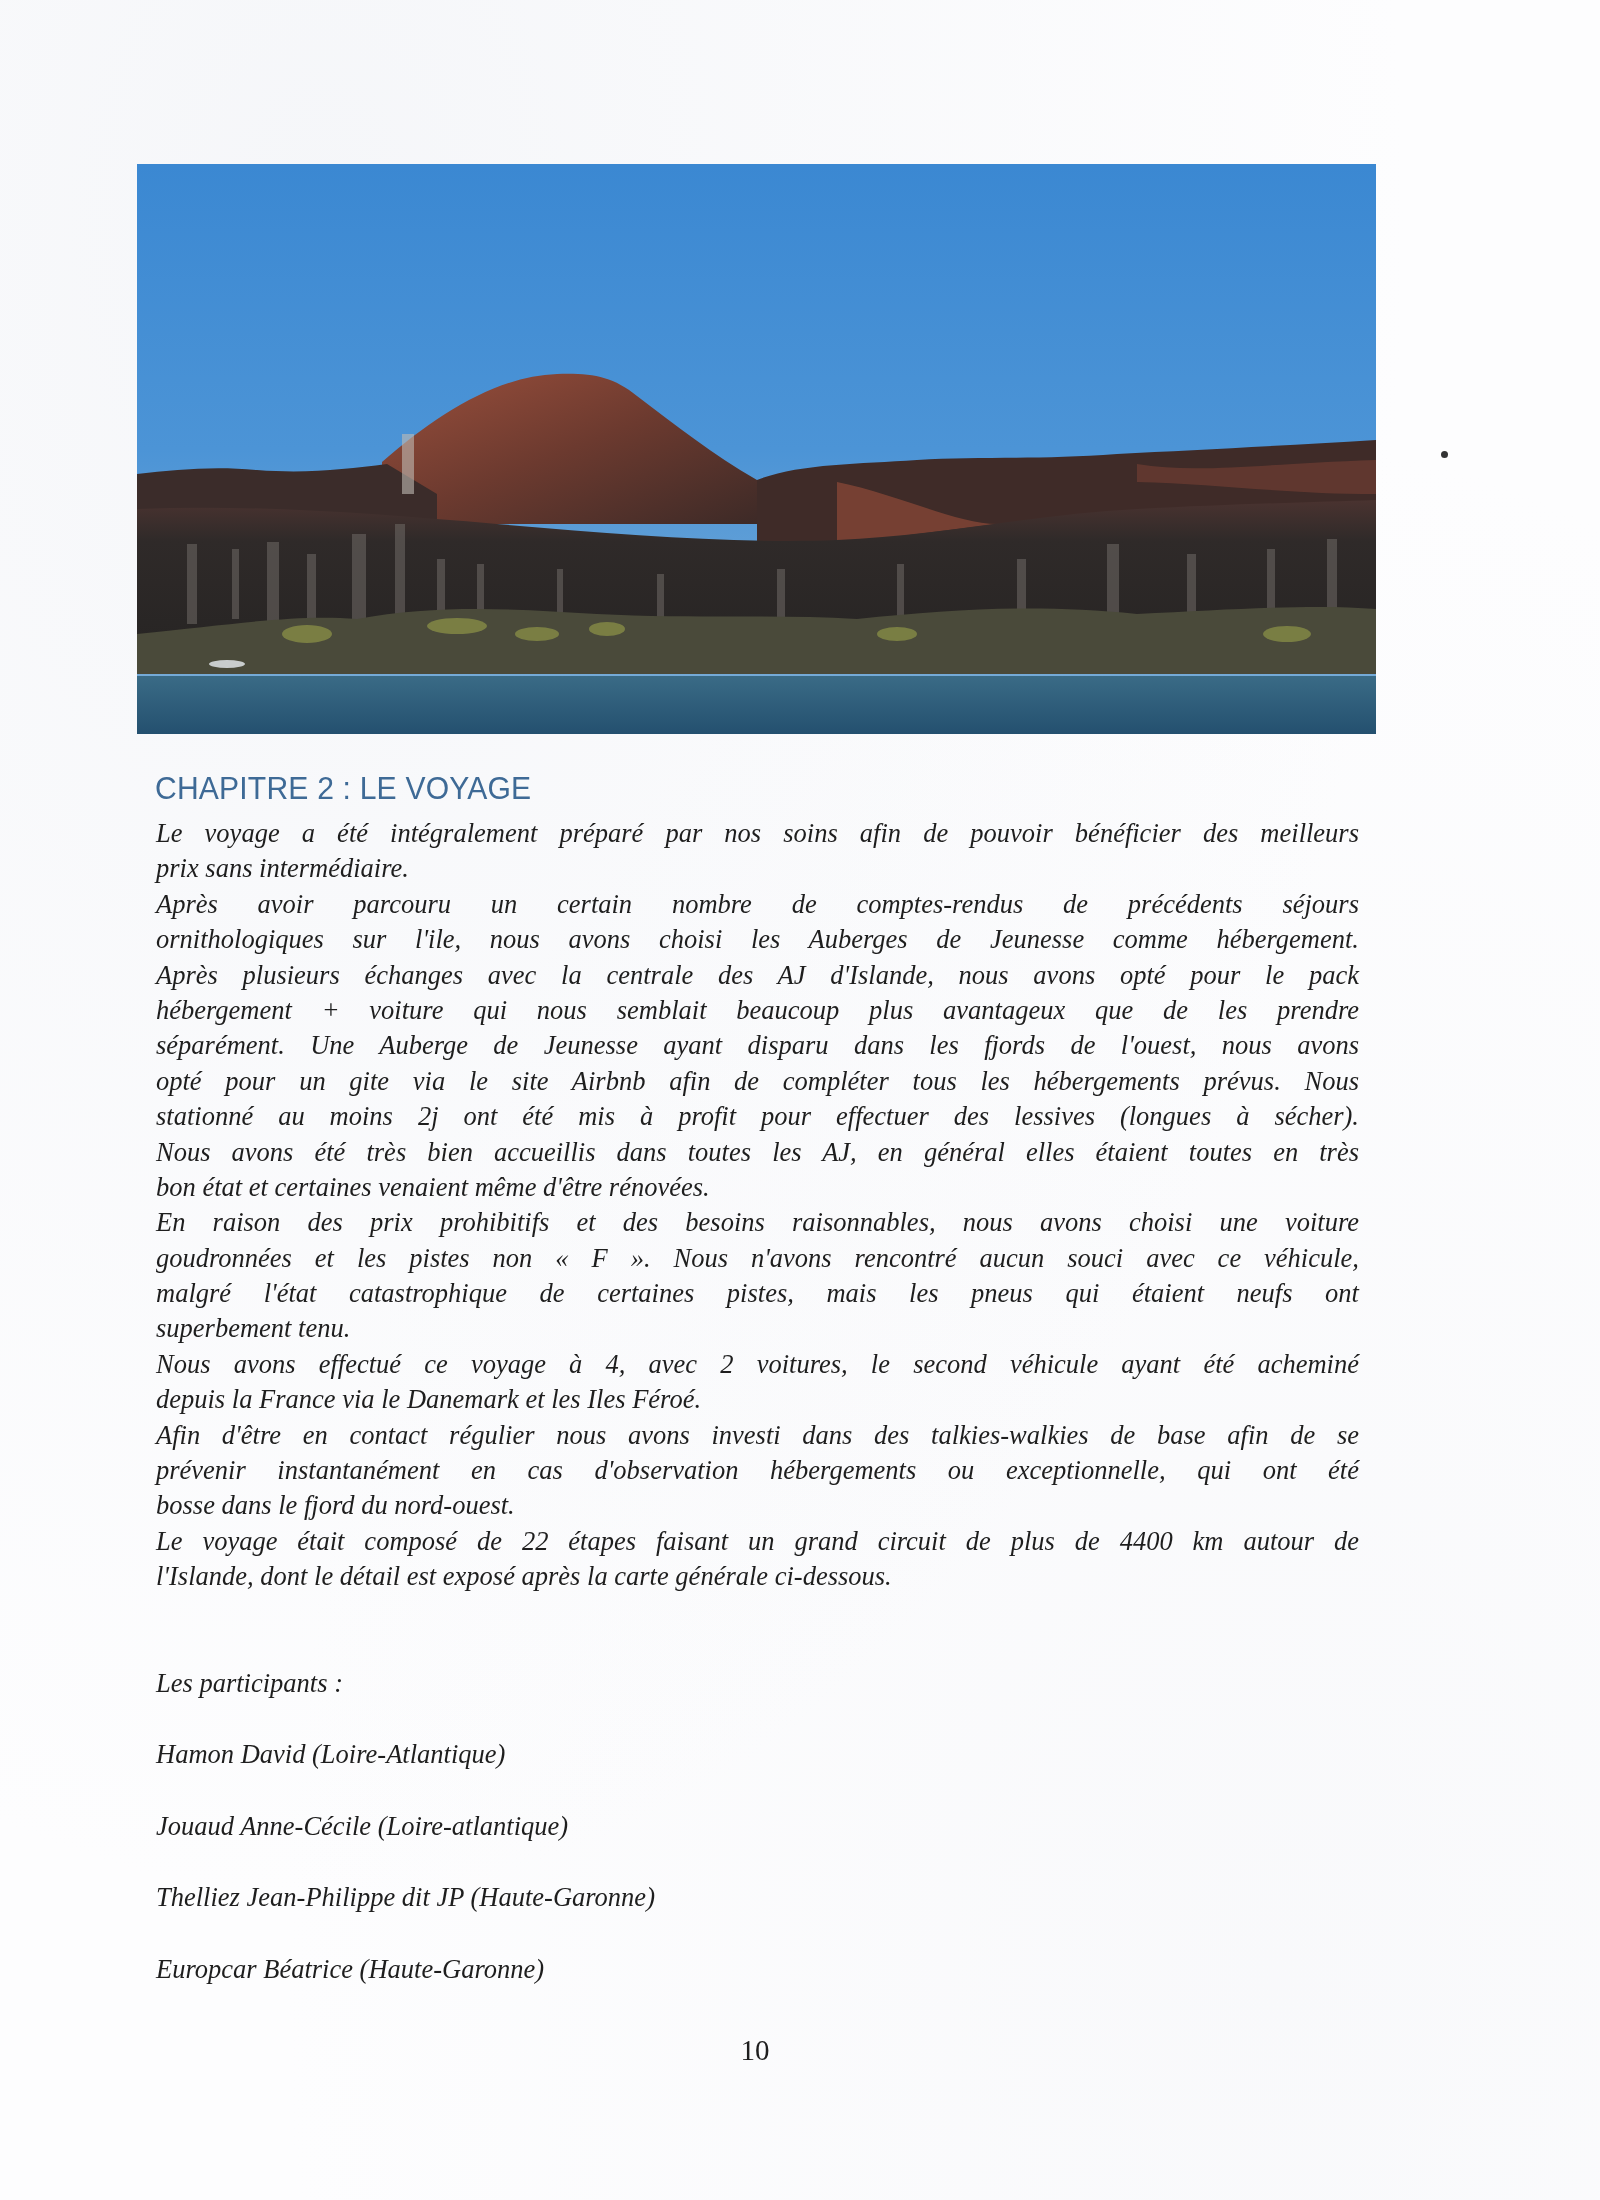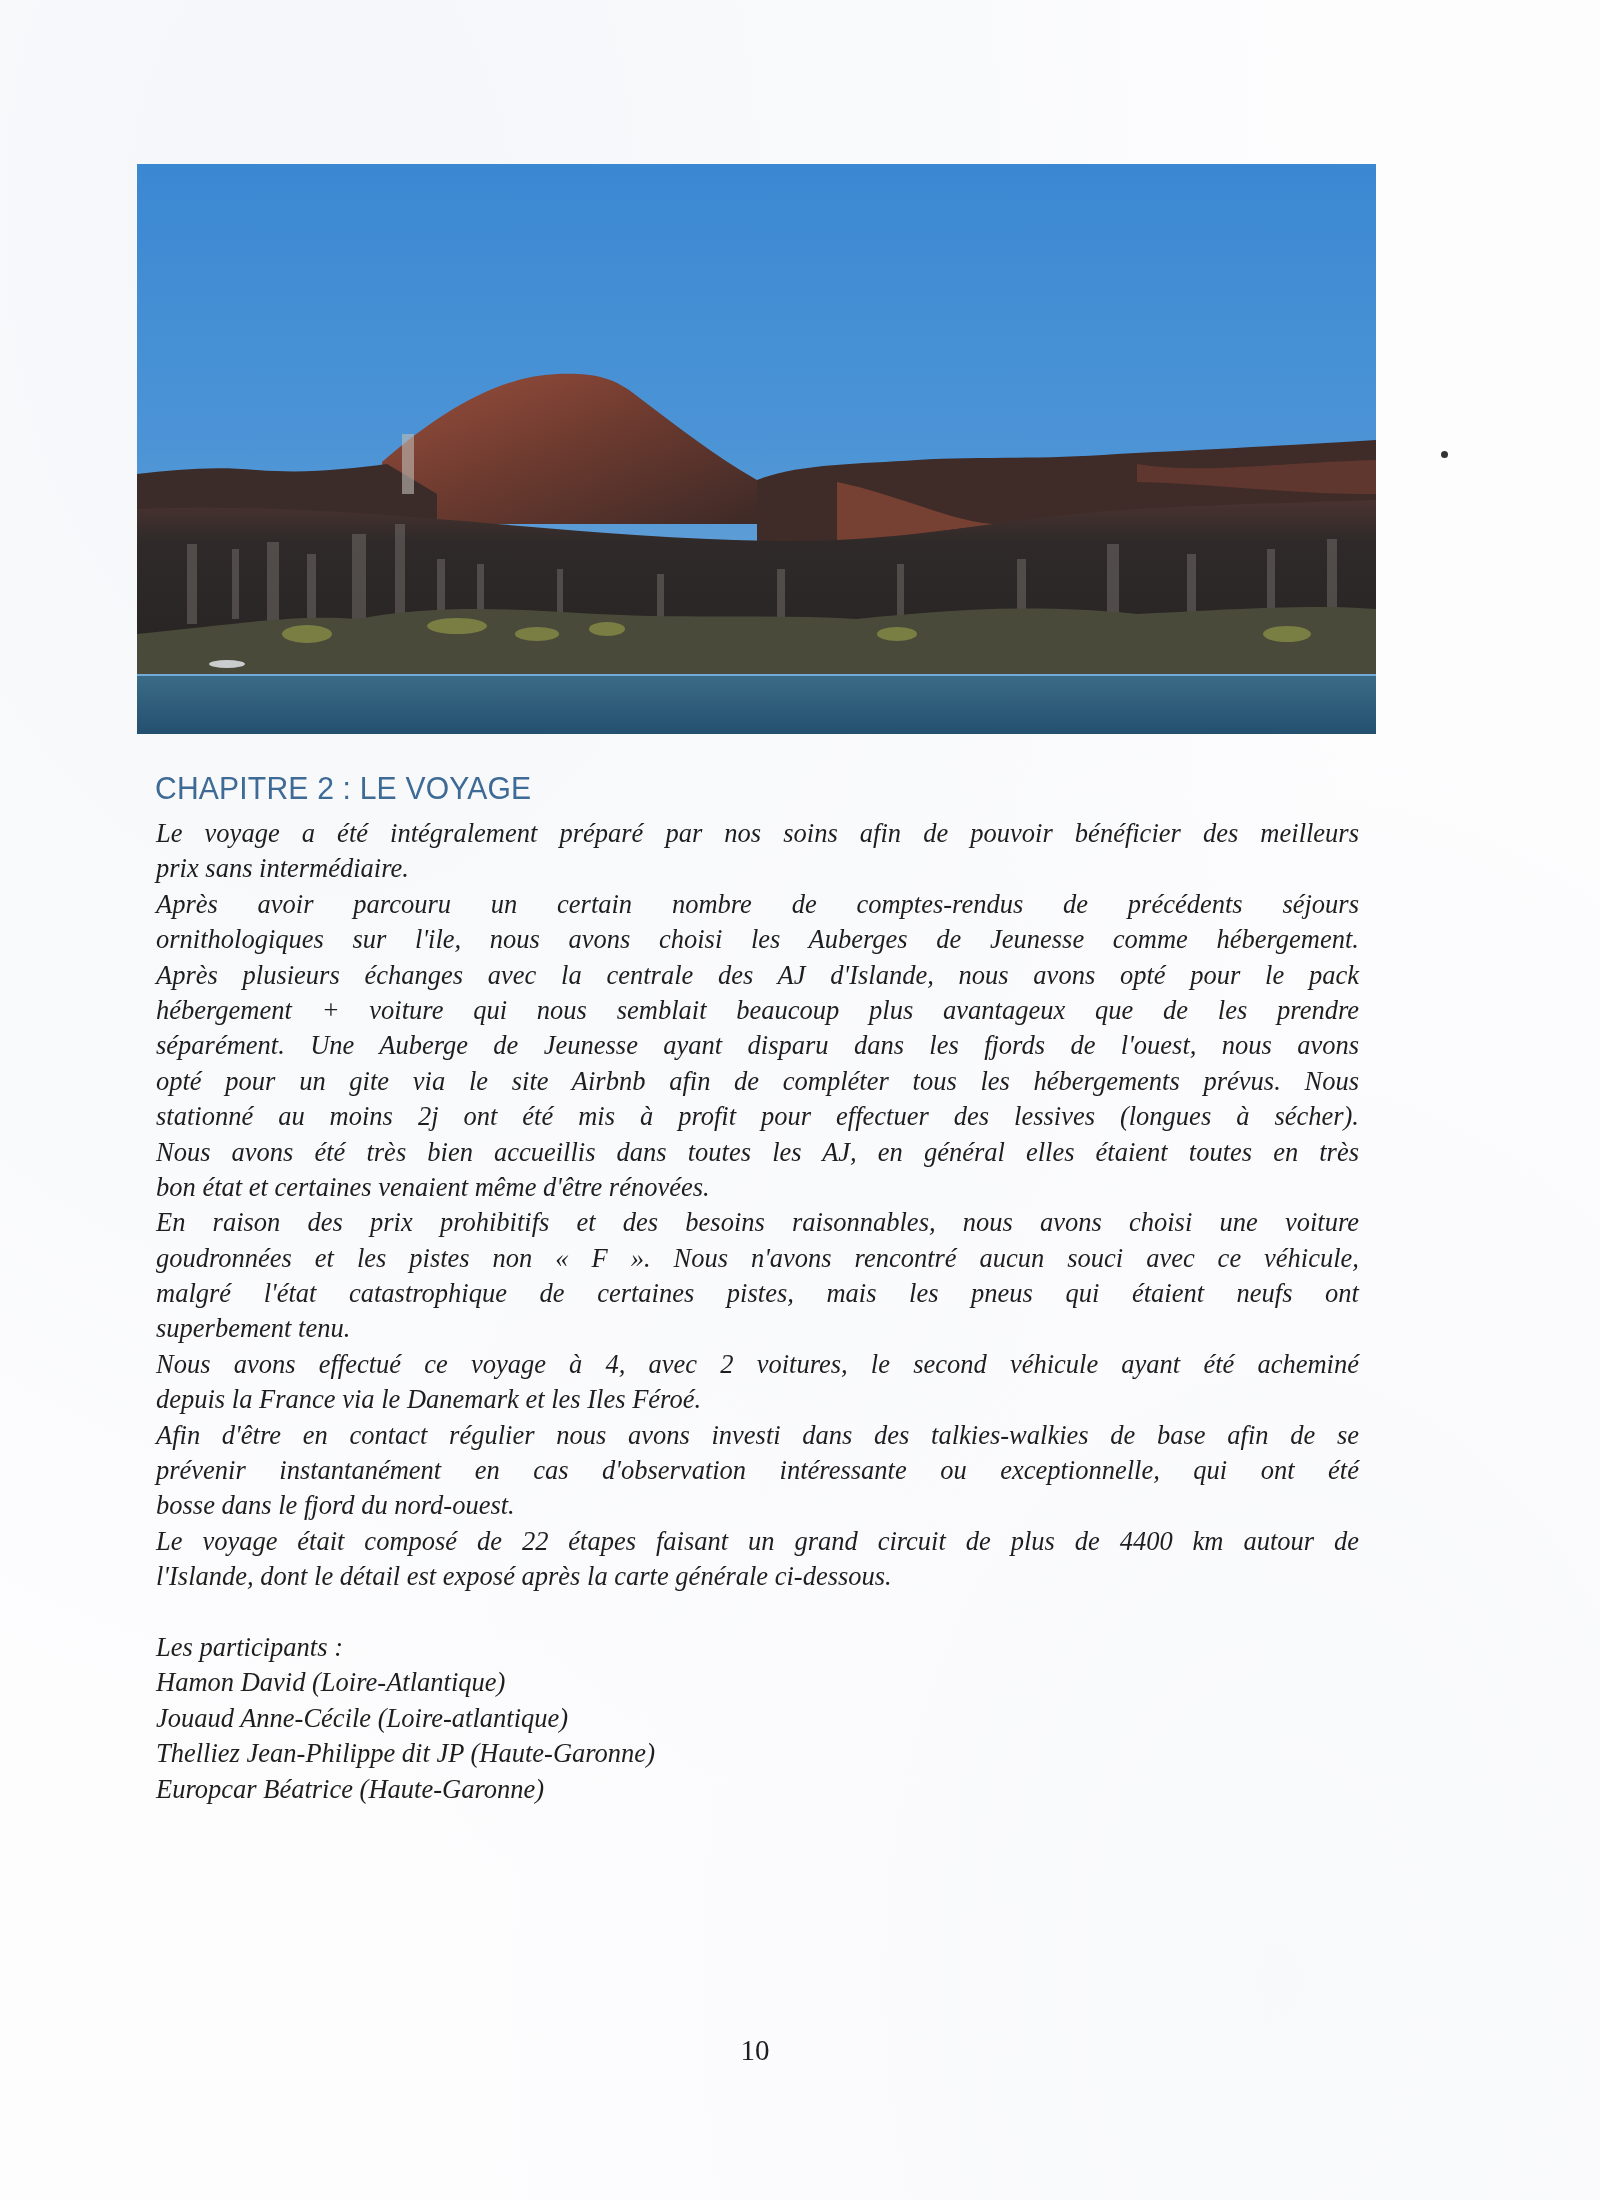--- a/index.html
+++ b/index.html
@@ -81,20 +81,21 @@
       font-style: italic;
     }
     .line.last {
       text-align-last: left;
     }
     .gap {
       height: 35.4px;
     }
     .participants .line {
       text-align-last: left;
+      margin-top: 36px;
     }
     .page-number {
       position: absolute;
       left: 0;
       width: 1510px;
       top: 2034px;
       text-align: center;
       font-size: 29px;
       line-height: 32px;
     }
@@ -200,21 +201,21 @@
     <span class="line">goudronnées et les pistes non « F ». Nous n'avons rencontré aucun souci avec ce véhicule,</span>
     <span class="line">malgré l'état catastrophique de certaines pistes, mais les pneus qui étaient neufs ont</span>
     <span class="line last">superbement tenu.</span>
   </div>
   <div>
     <span class="line">Nous avons effectué ce voyage à 4, avec 2 voitures, le second véhicule ayant été acheminé</span>
     <span class="line last">depuis la France via le Danemark et les Iles Féroé.</span>
   </div>
   <div>
     <span class="line">Afin d'être en contact régulier nous avons investi dans des talkies-walkies de base afin de se</span>
-    <span class="line">prévenir instantanément en cas d'observation intéressante ou exceptionnelle, qui ont été</span>
+    <span class="line">prévenir instantanément en cas d'observation hébergements ou exceptionnelle, qui ont été</span>
     <span class="line last">bosse dans le fjord du nord-ouest.</span>
   </div>
   <div>
     <span class="line">Le voyage était composé de 22 étapes faisant un grand circuit de plus de 4400 km autour de</span>
     <span class="line last">l'Islande, dont le détail est exposé après la carte générale ci-dessous.</span>
   </div>
 
   <div class="gap"></div>
 
   <div class="participants">

